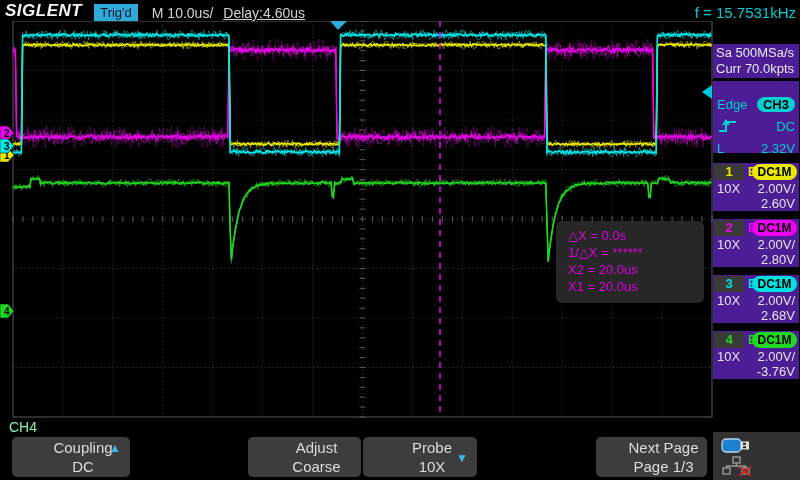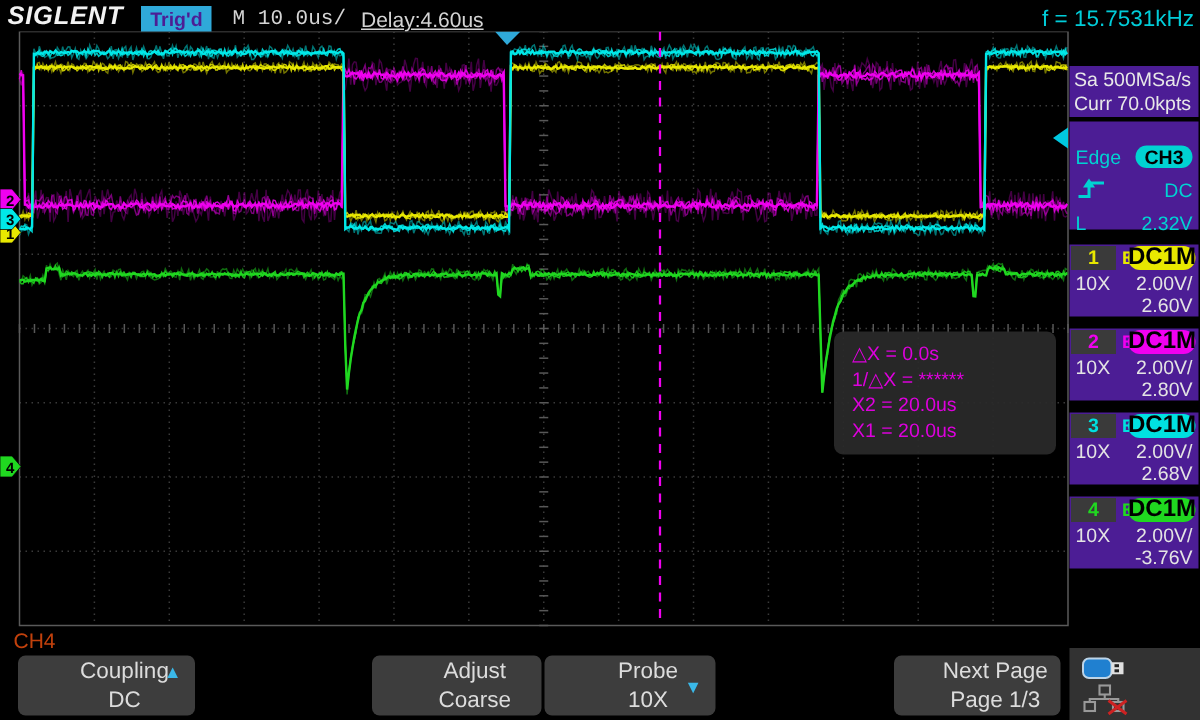--- a/index.html
+++ b/index.html
@@ -4,23 +4,23 @@
 <style>
   * { margin:0; padding:0; box-sizing:border-box; }
   html,body { background:#000; }
   body { font-family:"Liberation Sans","DejaVu Sans",sans-serif; }
   .screen { position:relative; width:800px; height:480px; background:#000; overflow:hidden; }
 
   
   .topbar { position:absolute; left:0; top:0; width:800px; height:21px; background:#000;
             display:flex; align-items:flex-end; z-index:6; }
   .logo { color:#f2f2f2; font-size:17px; font-weight:800; letter-spacing:0.5px; margin-left:5px; font-style:italic; }
-  .trigd { background:#2fa9d9; color:#4c1d95; font-size:13px; font-weight:bold;
+  .trigd { background:#2fa9d9; color:#0f172a; font-size:13px; font-weight:normal;
            padding:0 6px; height:17px; line-height:17px; margin-left:12px; }
-  .tb-text { color:#d4d4d4; font-size:14px; margin-left:14px;font-family:Liberation Mono, monospace; }
+  .tb-text { color:#d4d4d4; font-size:14px; margin-left:14px; }
   .tb-delay { color:#d4d4d4; font-size:14px; margin-left:10px;text-decoration:underline; }
   .freq { color:#00ccd8; font-size:15px; margin-left:auto; margin-right:4px; }
 
   
   #wave { position:absolute; left:0; top:0; z-index:1; }
 
   
   .cursorbox { position:absolute; left:556px; top:221px; width:148px; height:82px;
                background:rgba(42,42,42,0.93); border-radius:6px; z-index:4;
                padding:6px 0 0 12px; }
@@ -38,27 +38,27 @@
                border-radius:8px; padding:0 6px; line-height:15px; }
   .trig-row .lbl { font-size:13px; }
   .trig-row .val { font-size:13px; }
 
   .chbox { height:48px; }
   .ch-row1 { position:relative; height:17px; margin-top:1px; }
   .numtab { position:absolute; left:1px; top:0; width:30px; height:16px; background:#3a3a3a;
             text-align:center; font-size:13px; font-weight:bold; line-height:16px; }
   .bwl { position:absolute; left:35px; top:0; font-size:12px; font-weight:bold; line-height:16px; }
   .coup-badge { position:absolute; right:2px; top:0; width:45px; height:16px; border-radius:8px;
-                text-align:center; font-size:16px; font-weight:bold; line-height:16px; }
+                text-align:center; font-size:12px; font-weight:bold; line-height:16px; }
   .ch-row2 { display:flex; justify-content:space-between; padding:0 4px; color:#e4e4e4; font-size:13px; line-height:15px; }
   .ch-row3 { text-align:right; padding-right:4px; color:#e4e4e4; font-size:13px; line-height:15px; }
 
   
   .bottombar { position:absolute; left:0; top:432px; width:800px; height:48px; background:#000; z-index:6; }
-  .active-ch { position:absolute; left:9px; top:-13px; color:#c2410c; font-size:14px; }
+  .active-ch { position:absolute; left:9px; top:-13px; color:#86efac; font-size:14px; }
   .mbtn { position:absolute; top:5px; height:40px; background:#3d3d3d; border-radius:5px;
           color:#dcdcdc; font-size:15px; text-align:center; padding-top:1px; cursor:default;padding-left:24px; }
   .mbtn .l1, .mbtn .l2 { line-height:19px; }
   .arr { position:absolute; color:#3ab8e8; font-size:12px; }
   .iconpanel { position:absolute; left:713px; top:0; width:87px; height:48px; background:#323232; }
   .iconpanel svg { position:absolute; left:8px; }
 </style>
 </head>
 <body>
 

